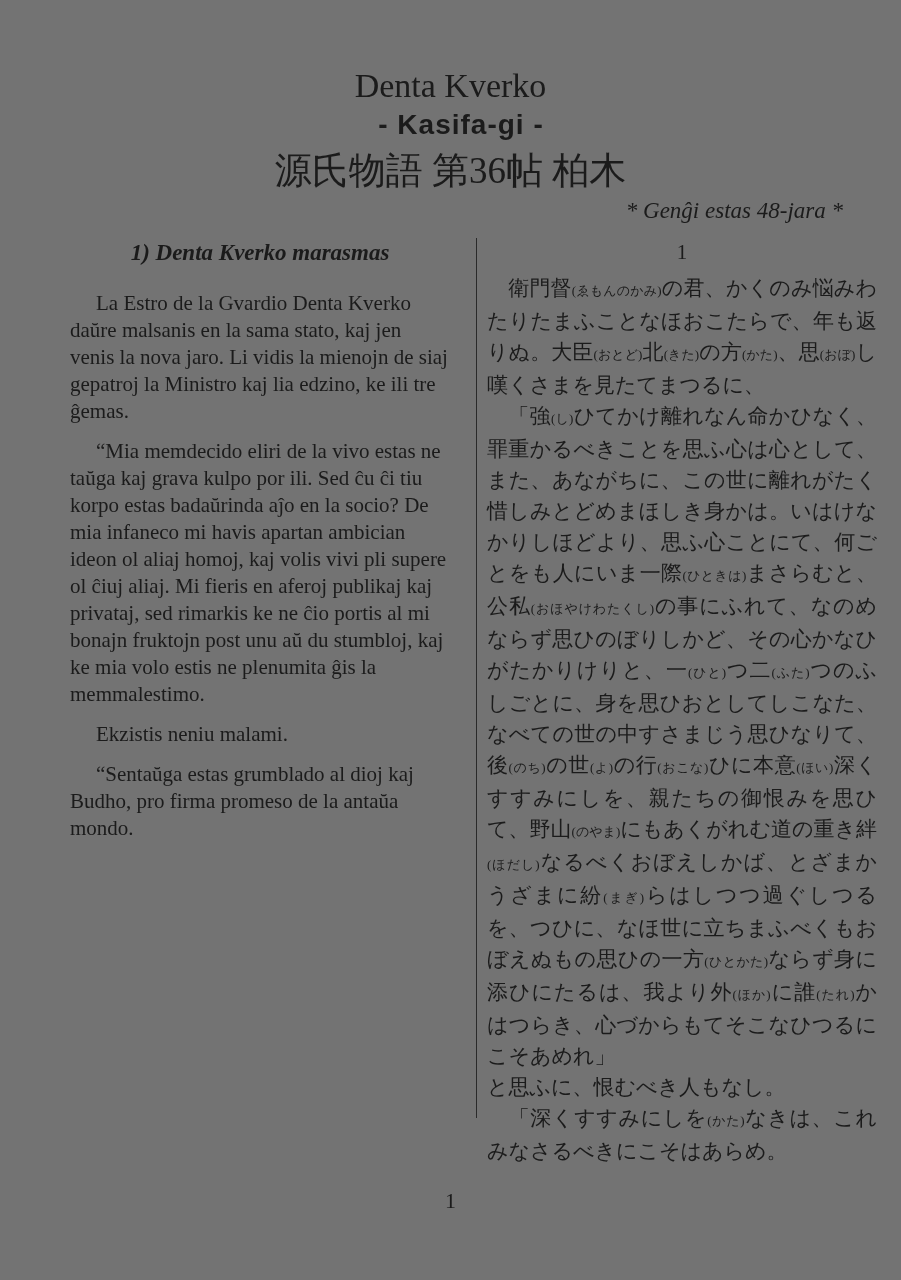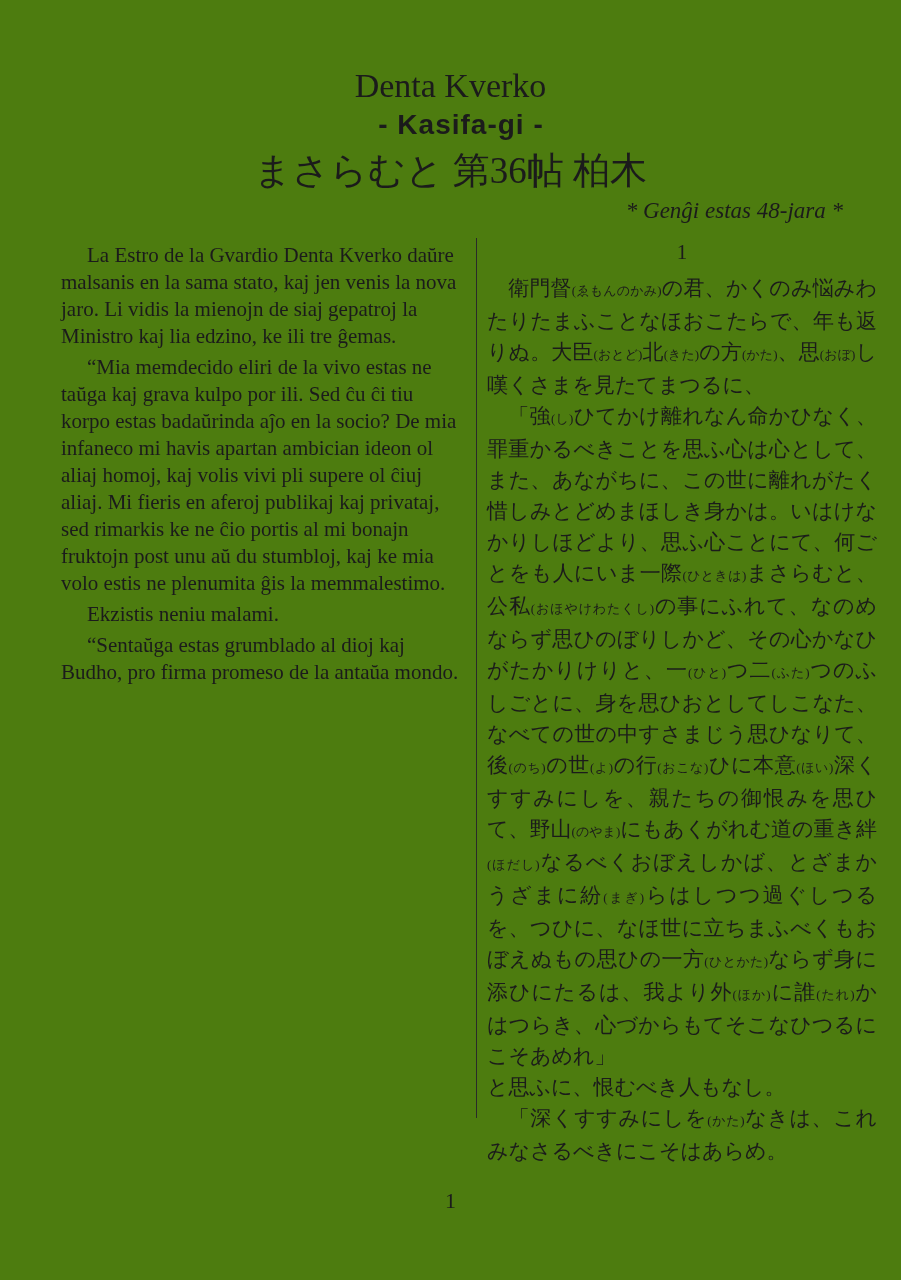--- a/index.html
+++ b/index.html
@@ -5,21 +5,21 @@
   html, body {
     margin: 0;
     padding: 0;
     background: #e8e8e8;
   }
   .page {
     position: relative;
     width: 901px;
     height: 1280px;
     margin: 0 auto;
-    background: #4d7c0f;
+    background: #737373;
     color: #1b1b1b;
     font-family: "Liberation Serif", "DejaVu Serif", serif;
     overflow: hidden;
     box-sizing: border-box;
   }
   .titles {
     padding-top: 66px;
     text-align: center;
   }
   .title-latin {
@@ -71,21 +71,21 @@
     min-width: 0;
   }
   .left-heading {
     text-align: center;
     font-weight: bold;
     font-style: italic;
     font-size: 23px;
     margin: 2px 0 24px 0;
   }
   .eo-para {
-    margin: 4px;
+    margin: 13px;
     font-size: 21px;
     line-height: 27px;
     text-indent: 26px;
     text-align: left;
   }
   .section-number {
     text-align: center;
     font-size: 21px;
     margin: 2px 0 8px 0;
   }
@@ -108,28 +108,29 @@
   }
 </style>
 </head>
 <body>
 
 <div class="page">
 
   <div class="titles">
     <div class="title-latin">Denta Kverko</div>
     <div class="title-kasifa">-  Kasifa-gi -</div>
-    <div class="title-japanese">まさらむと 第36帖 柏木</div>
+    <div class="title-japanese">源氏物語 第36帖 柏木</div>
   </div>
 
   <div class="age-note">*  Genĝi estas 48-jara *</div>
 
   <div class="columns">
 
     <div class="left-col">
+      <div class="left-heading">1) Denta Kverko marasmas</div>
       <div>
           <p class="eo-para">La Estro de la Gvardio Denta Kverko daŭre malsanis en la sama stato, kaj jen venis la nova jaro. Li vidis la mienojn de siaj gepatroj la Ministro kaj lia edzino, ke ili tre ĝemas.</p>
           <p class="eo-para">“Mia memdecido eliri de la vivo estas ne taŭga kaj grava kulpo por ili. Sed ĉu ĉi tiu korpo estas badaŭrinda aĵo en la socio? De mia infaneco mi havis apartan ambician ideon ol aliaj homoj, kaj volis vivi pli supere ol ĉiuj aliaj. Mi fieris en aferoj publikaj kaj privataj, sed rimarkis ke ne ĉio portis al mi bonajn fruktojn post unu aŭ du stumbloj, kaj ke mia volo estis ne plenumita ĝis la memmalestimo.</p>
           <p class="eo-para">Ekzistis neniu malami.</p>
           <p class="eo-para">“Sentaŭga estas grumblado al dioj kaj Budho, pro firma promeso de la antaŭa mondo.</p>
         </div>
     </div>
 
     <div class="divider"></div>
 

